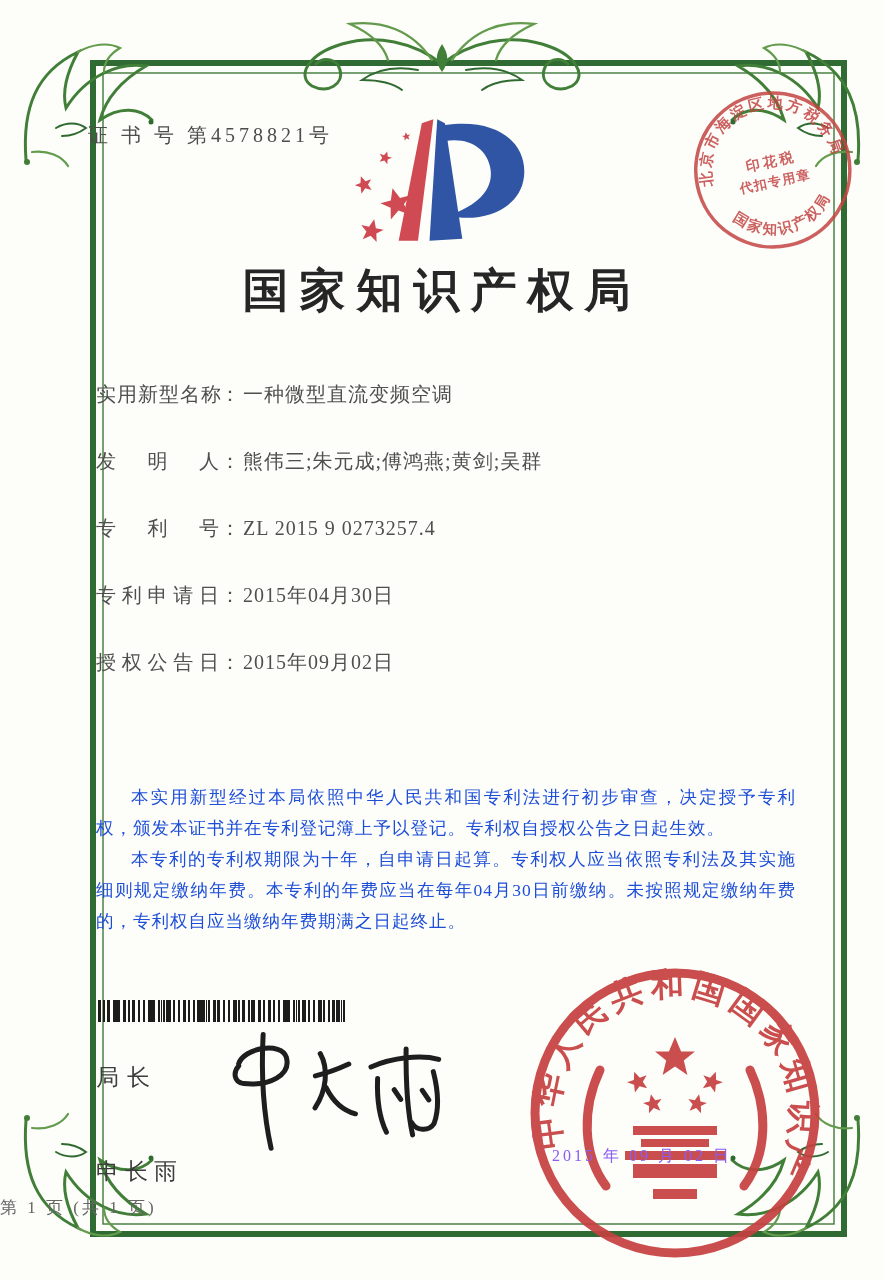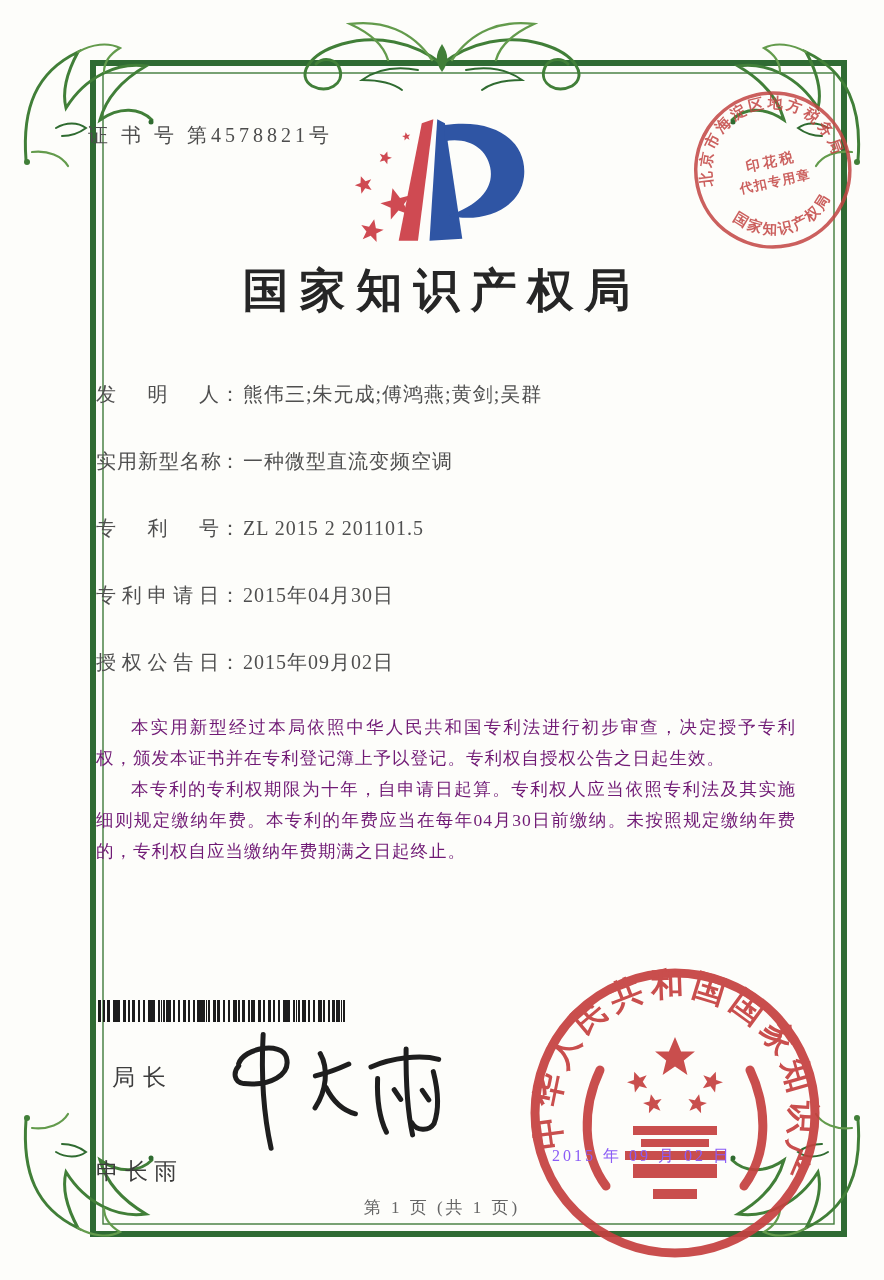--- a/index.html
+++ b/index.html
@@ -8,34 +8,34 @@
   .frame-svg{position:absolute;left:0;top:0;width:884px;height:1280px;pointer-events:none;}
   .certno{position:absolute;left:88px;top:122px;font-size:20px;letter-spacing:4px;color:#4d4d4d;}
   .logo{position:absolute;left:337px;top:106px;width:212px;height:148px;}
   .tax-seal{position:absolute;left:688px;top:78px;width:170px;height:186px;transform:rotate(-12deg);opacity:.85;}
   .title{position:absolute;left:0;top:260px;width:100%;text-align:center;font-size:46px;font-weight:bold;
          letter-spacing:11px;color:#262626;}
   .fields{position:absolute;left:96px;top:382px;width:710px;font-size:20px;color:#4f4f4f;letter-spacing:1px;}
   .frow{margin-bottom:43px;line-height:24px;white-space:nowrap;}
   .flabel{display:inline-block;width:124px;text-align:justify;text-align-last:justify;vertical-align:top;}
   .fcolon{display:inline-block;margin-right:2px;}
-  .paras{position:absolute;left:96px;top:712px;width:700px;font-size:17.5px;line-height:31px;
-         color:#701a75;text-align:justify;letter-spacing:1px;}
+  .paras{position:absolute;left:96px;top:782px;width:700px;font-size:17.5px;line-height:31px;
+         color:#1d4ed8;text-align:justify;letter-spacing:1px;}
   .paras p{margin:0;text-indent:2em;}
   .barcode{position:absolute;left:98px;top:1000px;width:250px;height:22px;
            background:
              repeating-linear-gradient(90deg,#1c1c1c 0 2px,transparent 2px 5px),
              repeating-linear-gradient(90deg,#1c1c1c 0 1px,transparent 1px 9px),
              repeating-linear-gradient(90deg,#1c1c1c 0 3px,transparent 3px 17px);}
-  .bureau{position:absolute;left:96px;top:1062px;font-size:23px;letter-spacing:8px;color:#3d3d3d;padding-left:16px;}
+  .bureau{position:absolute;left:96px;top:1062px;font-size:23px;letter-spacing:8px;color:#3d3d3d;}
   .bureau-name{position:absolute;left:96px;top:1156px;font-size:23px;letter-spacing:6px;color:#3d3d3d;}
   .signature{position:absolute;left:226px;top:1022px;width:250px;height:130px;}
   .main-seal{position:absolute;left:520px;top:958px;width:310px;height:310px;opacity:.92;}
   .seal-date{position:absolute;left:552px;top:1146px;font-size:16px;letter-spacing:3px;color:#8b5cf6;}
-  .footer{position:absolute;left:0;top:1196px;width:100%;text-align:center;font-size:17px;
+  .footer{position:absolute;left:0;top:1196px;width:100%;text-align:left;font-size:17px;
           letter-spacing:3px;color:#666;}
 </style>
 </head>
 <body>
 
 <div class="page">
 
   <svg class="frame-svg" viewBox="0 0 884 1280" xmlns="http://www.w3.org/2000/svg">
     <defs>
       <g id="cornerFlourish" fill="none" stroke="#417f38" stroke-width="3" stroke-linecap="round">
@@ -99,27 +99,27 @@
       <textPath href="#taxBottomArc" startOffset="4">国家知识产权局</textPath>
     </text>
     <text x="85" y="88" text-anchor="middle" fill="#c34543" font-size="14" letter-spacing="3" font-weight="bold">印花税</text>
     <text x="85" y="108" text-anchor="middle" fill="#c34543" font-size="13" letter-spacing="1.5" font-weight="bold">代扣专用章</text>
   </svg>
 
   <div class="title">国家知识产权局</div>
 
   <div class="fields">
     <div class="frow">
+      <span class="flabel">实用新型名称</span><span class="fcolon">：</span><span>一种微型直流变频空调</span>
+    </div>
+    <div class="frow">
       <span class="flabel">发明人</span><span class="fcolon">：</span><span>熊伟三;朱元成;傅鸿燕;黄剑;吴群</span>
     </div>
     <div class="frow">
-      <span class="flabel">实用新型名称</span><span class="fcolon">：</span><span>一种微型直流变频空调</span>
-    </div>
-    <div class="frow">
-      <span class="flabel">专利号</span><span class="fcolon">：</span><span>ZL 2015 2 201101.5</span>
+      <span class="flabel">专利号</span><span class="fcolon">：</span><span>ZL 2015 9 0273257.4</span>
     </div>
     <div class="frow">
       <span class="flabel">专利申请日</span><span class="fcolon">：</span><span>2015年04月30日</span>
     </div>
     <div class="frow">
       <span class="flabel">授权公告日</span><span class="fcolon">：</span><span>2015年09月02日</span>
     </div>
   </div>
 
   <div class="paras">

